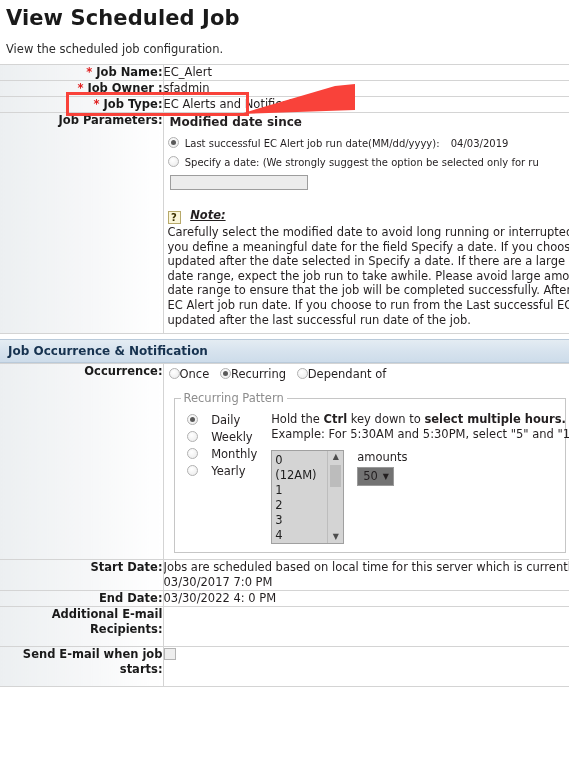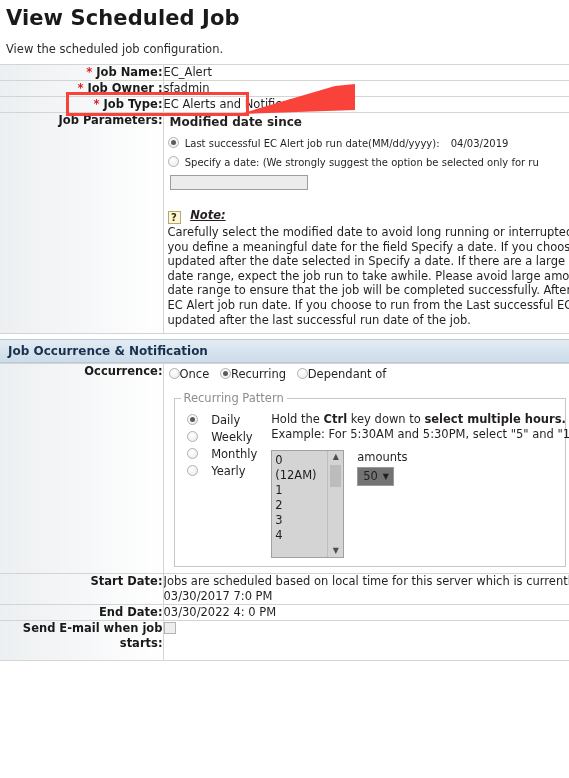--- a/index.html
+++ b/index.html
@@ -168,21 +168,21 @@
   }
   .rp-flex { display: flex; align-items: flex-start; }
   .rp-left { padding: 2px 14px 0 6px; }
   .rp-left div { padding: 1px 0; font-size: 11.5px; white-space: nowrap; }
   .rp-left .opt-label { margin-left: 10px; }
   .rp-right { padding-top: 2px; }
   .hint { font-size: 11.5px; line-height: 14.5px; white-space: nowrap; }
   .hint b { font-weight: bold; }
   .pickers { display: flex; align-items: flex-start; margin-top: 9px; }
   .hours-box {
-    width: 73px; height: 108px;
+    width: 73px; height: 94px;
     border: 1px solid #a0a0a0;
     background: #d4d4d4;
     display: flex;
     box-sizing: border-box;
   }
   .hours-list {
     flex: 1;
     font-size: 11.5px;
     padding: 2px 0 0 3px;
     line-height: 15px;
@@ -402,20 +402,24 @@
           <div>Jobs are scheduled based on local time for this server which is currently: F</div>
           <div>03/30/2017 7:0 PM</div>
         </td>
       </tr>
 
       <tr>
         <td class="lbl">End Date:</td>
         <td class="val">03/30/2022 4: 0 PM</td>
       </tr>
 
+      <tr>
+        <td class="lbl" style="height:40px">Additional E-mail Recipients:</td>
+        <td class="val"></td>
+      </tr>
 
       <tr>
         <td class="lbl" style="height:40px">Send E-mail when job starts:</td>
         <td class="val">
           <span class="cbox"></span>
         </td>
       </tr>
     </tbody>
   </table>
 

